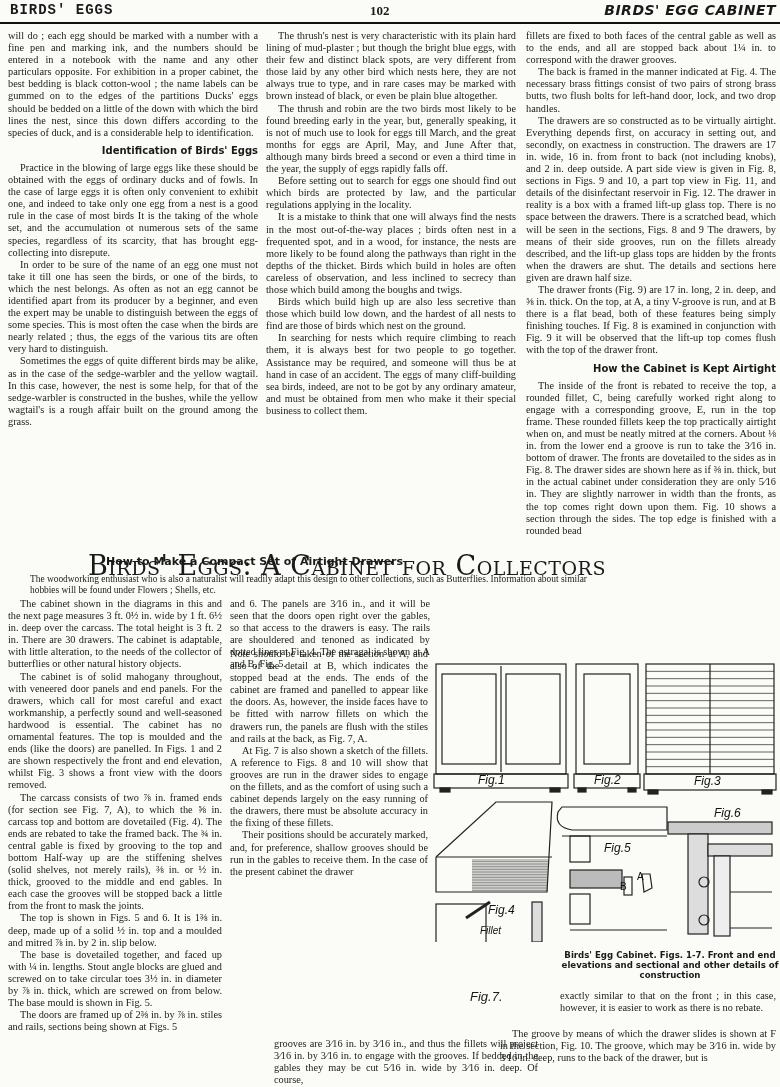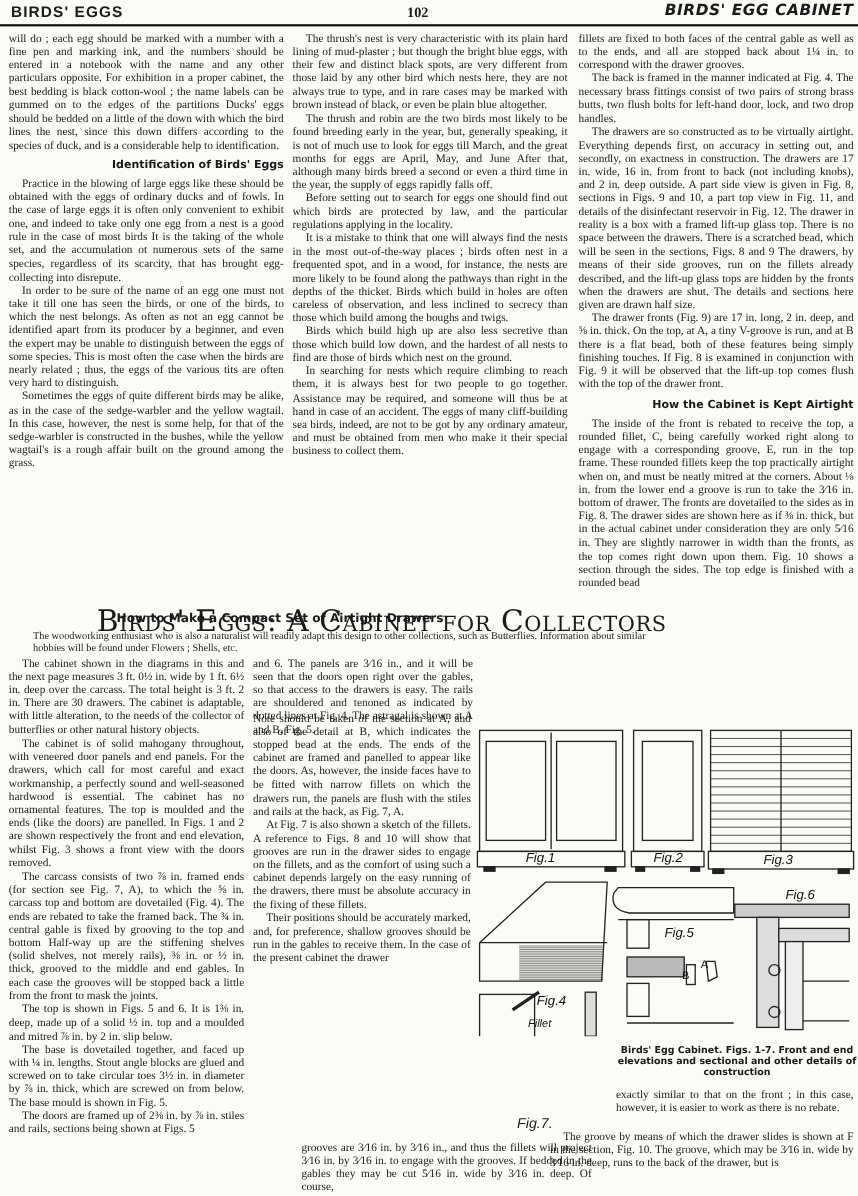--- a/index.html
+++ b/index.html
@@ -1,18 +1,18 @@
 <!DOCTYPE html>
 <html><head>
 <meta charset="utf-8">
 <style>
   html, body { margin:0; padding:0; background:#fbfbf8; }
   body { width:780px; height:1087px; position:relative; overflow:hidden; font-family:"Liberation Serif", serif; color:#1a1a1a; }
   .header { position:absolute; left:0; top:0; width:780px; height:22px; border-bottom:2px solid #111; }
-  .hdr-left { position:absolute; left:10px; top:2px; font-family:Liberation Sans, sans-serif; font-weight:bold; font-size:14px; letter-spacing:1px; }
+  .hdr-left { position:absolute; left:10px; top:2px; font-family:Liberation Mono, monospace; font-weight:bold; font-size:14px; letter-spacing:1px; }
   .hdr-center { position:absolute; left:370px; top:3px; font-size:13px; font-weight:bold; }
   .hdr-right { position:absolute; right:4px; top:2px; font-family:"DejaVu Sans", sans-serif; font-weight:bold; font-size:14px; letter-spacing:0.5px;font-style:italic; }
   .col { position:absolute; font-size:10.3px; line-height:12.1px; text-align:justify; }
   .col p { margin:0; text-indent:12px; }
   .col p.noindent { text-indent:0; }
   .col h4 { margin:6px 0 5px 0; font-family:"DejaVu Sans", sans-serif; font-size:10px; text-align:right; font-weight:bold; }
   .title { position:absolute; left:88px; top:550px; font-family:"DejaVu Serif", serif; font-weight:normal; font-size:27px; letter-spacing:0.5px; font-variant:small-caps; white-space:nowrap; }
   .subtitle { position:absolute; left:106px; top:555px; width:600px; font-family:"DejaVu Sans", sans-serif; font-weight:bold; font-size:11px; white-space:nowrap; }
   .intro { position:absolute; left:30px; top:574px; width:560px; font-size:9.4px; line-height:11px; }
   .figure { position:absolute; left:432px; top:662px; width:346px; height:280px; }
@@ -185,21 +185,21 @@
     <text x="262" y="123">Fig.3</text>
     <text x="56" y="252">Fig.4</text>
     <text x="172" y="190">Fig.5</text>
     <text x="282" y="155">Fig.6</text>
     <text x="48" y="272" font-size="10">Fillet</text>
     <text x="188" y="228" font-style="normal" font-size="10">B</text>
     <text x="205" y="218" font-style="normal" font-size="10">A</text>
   </g>
 </svg>
 
-<div class="col" style="left:470px; top:1015px; width:40px;">
+<div class="col" style="left:470px; top:991px; width:40px;">
   <span class="figlabel">Fig.7.</span>
 </div>
 
 <div class="caption">Birds' Egg Cabinet. Figs. 1-7. Front and end elevations and sectional and other details of construction</div>
 
 <div class="col" style="left:560px; top:990px; width:216px;">
   <p class="noindent">exactly similar to that on the front ; in this case, however, it is easier to work as there is no rebate.</p>
 </div>
 <div class="col" style="left:500px; top:1028px; width:276px;">
   <p>The groove by means of which the drawer slides is shown at F in the section, Fig. 10. The groove, which may be 3⁄16 in. wide by 3⁄16 in. deep, runs to the back of the drawer, but is</p>

